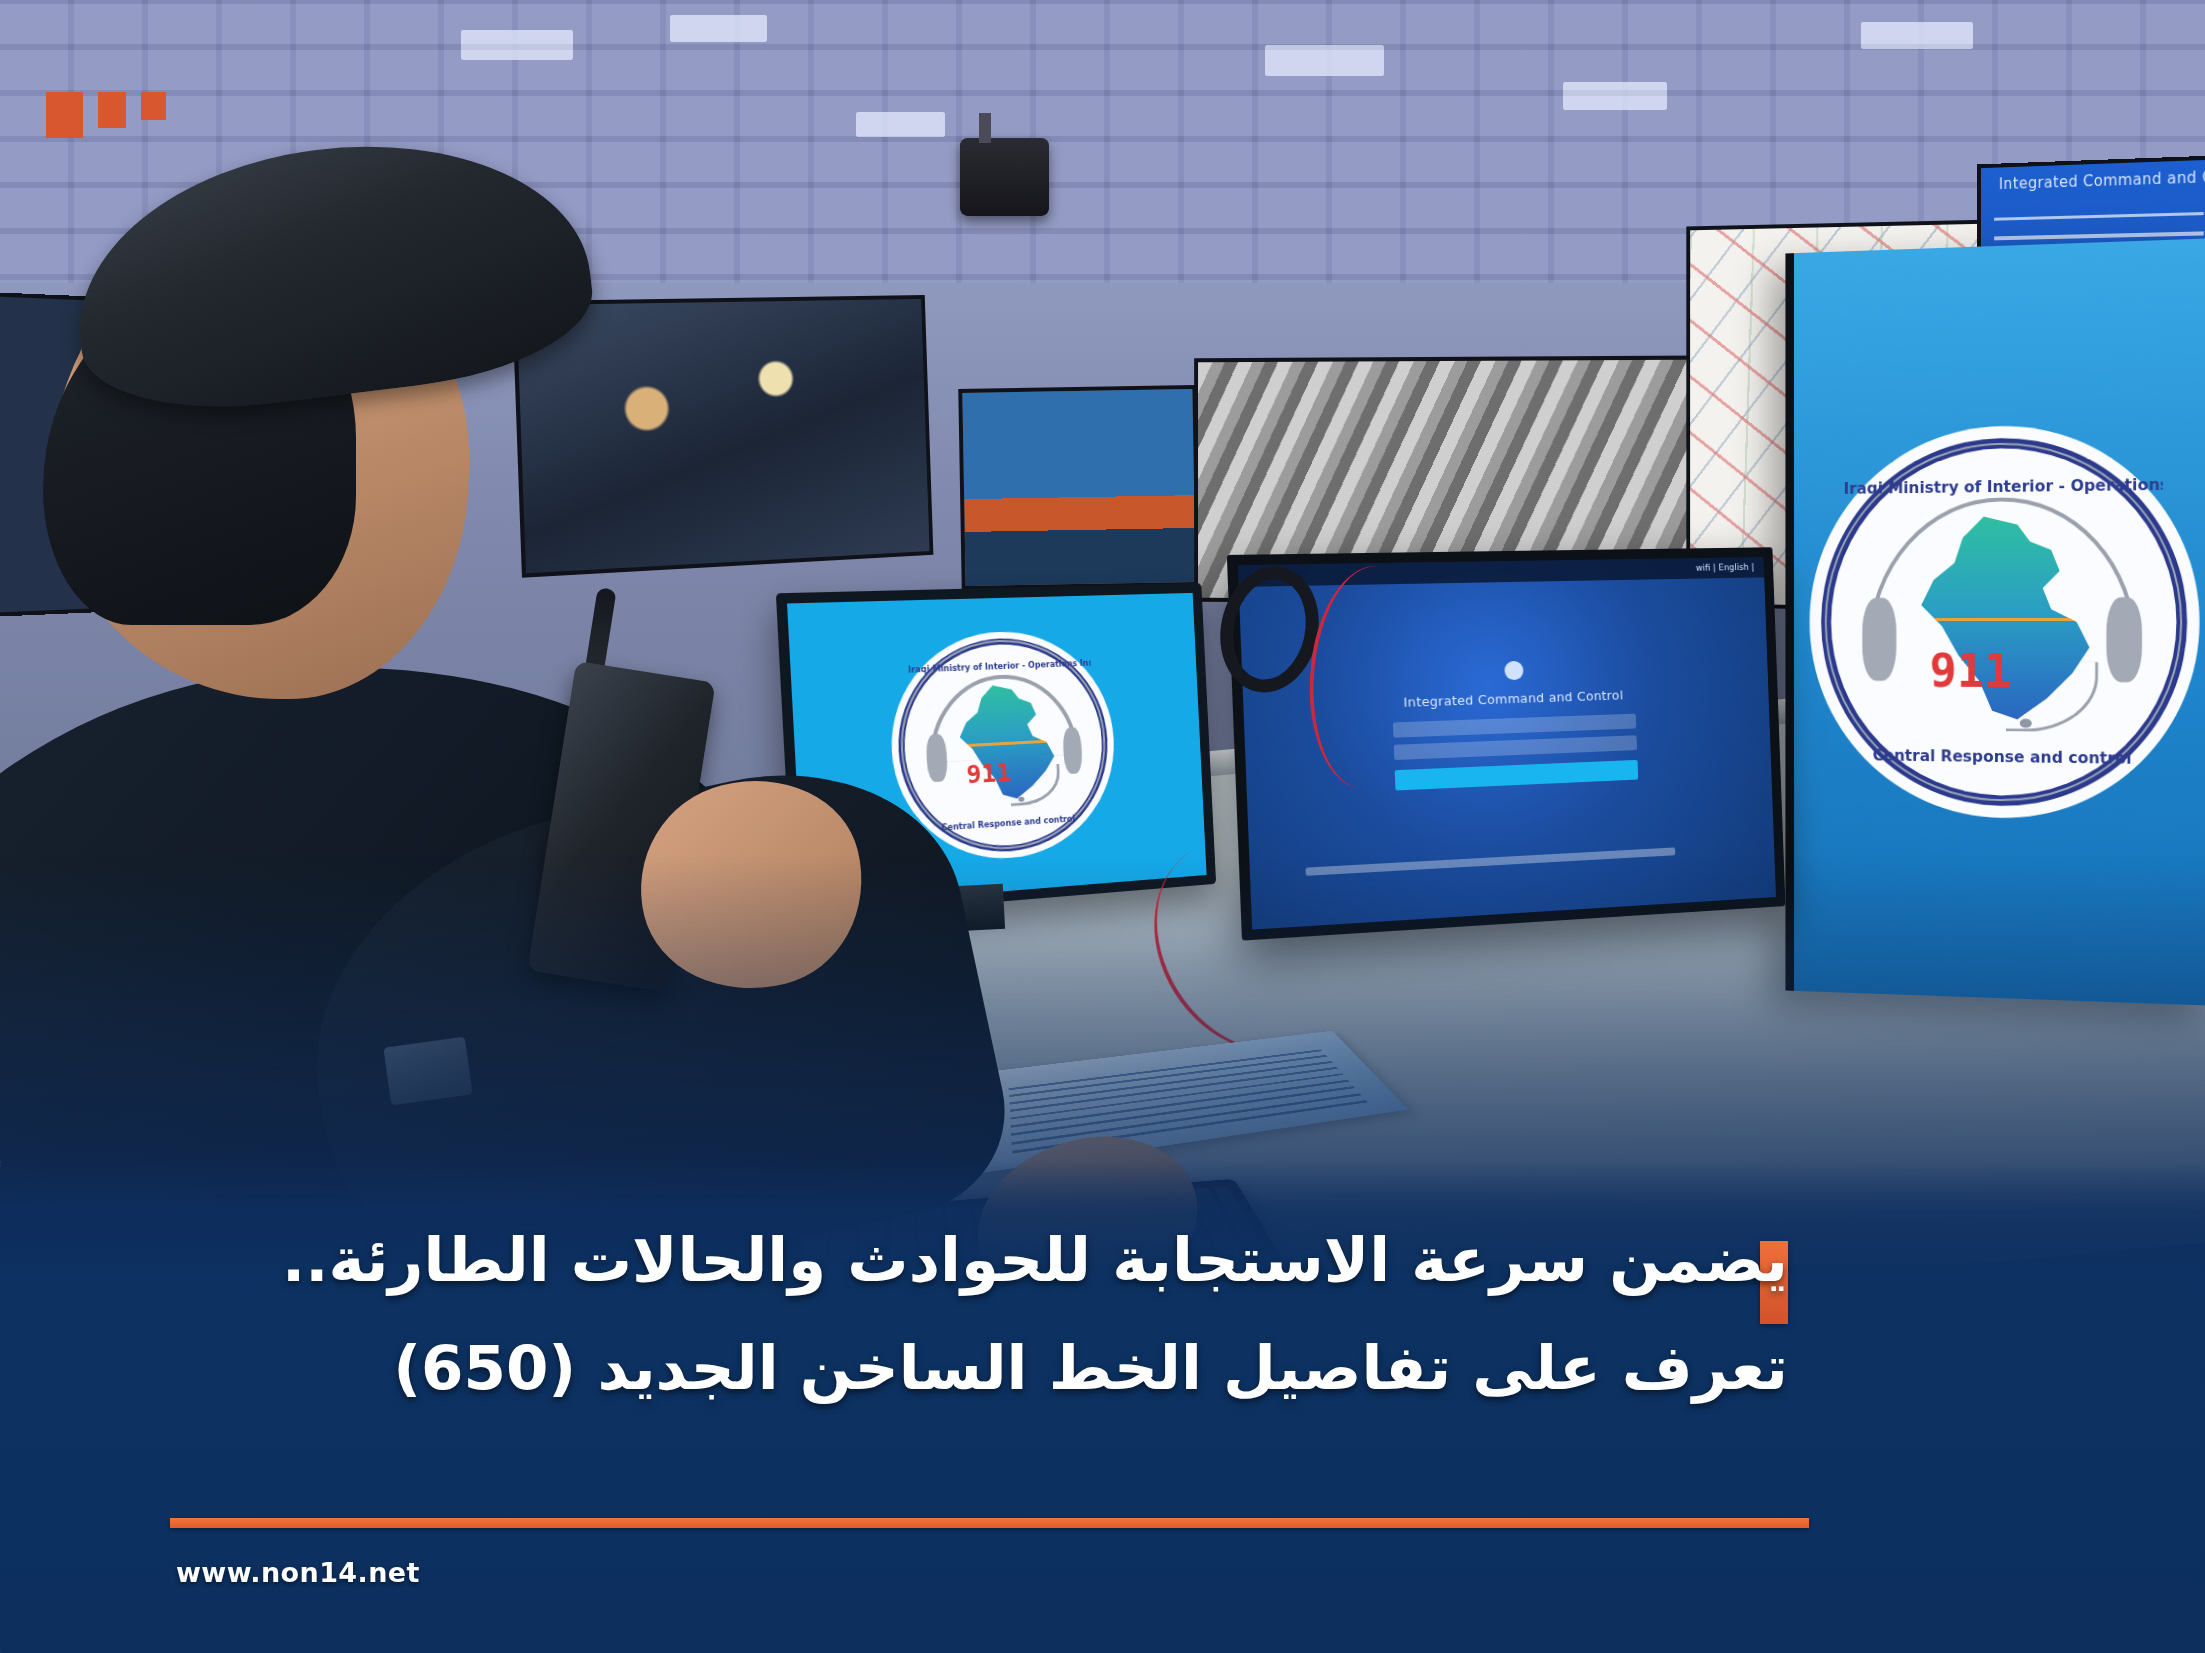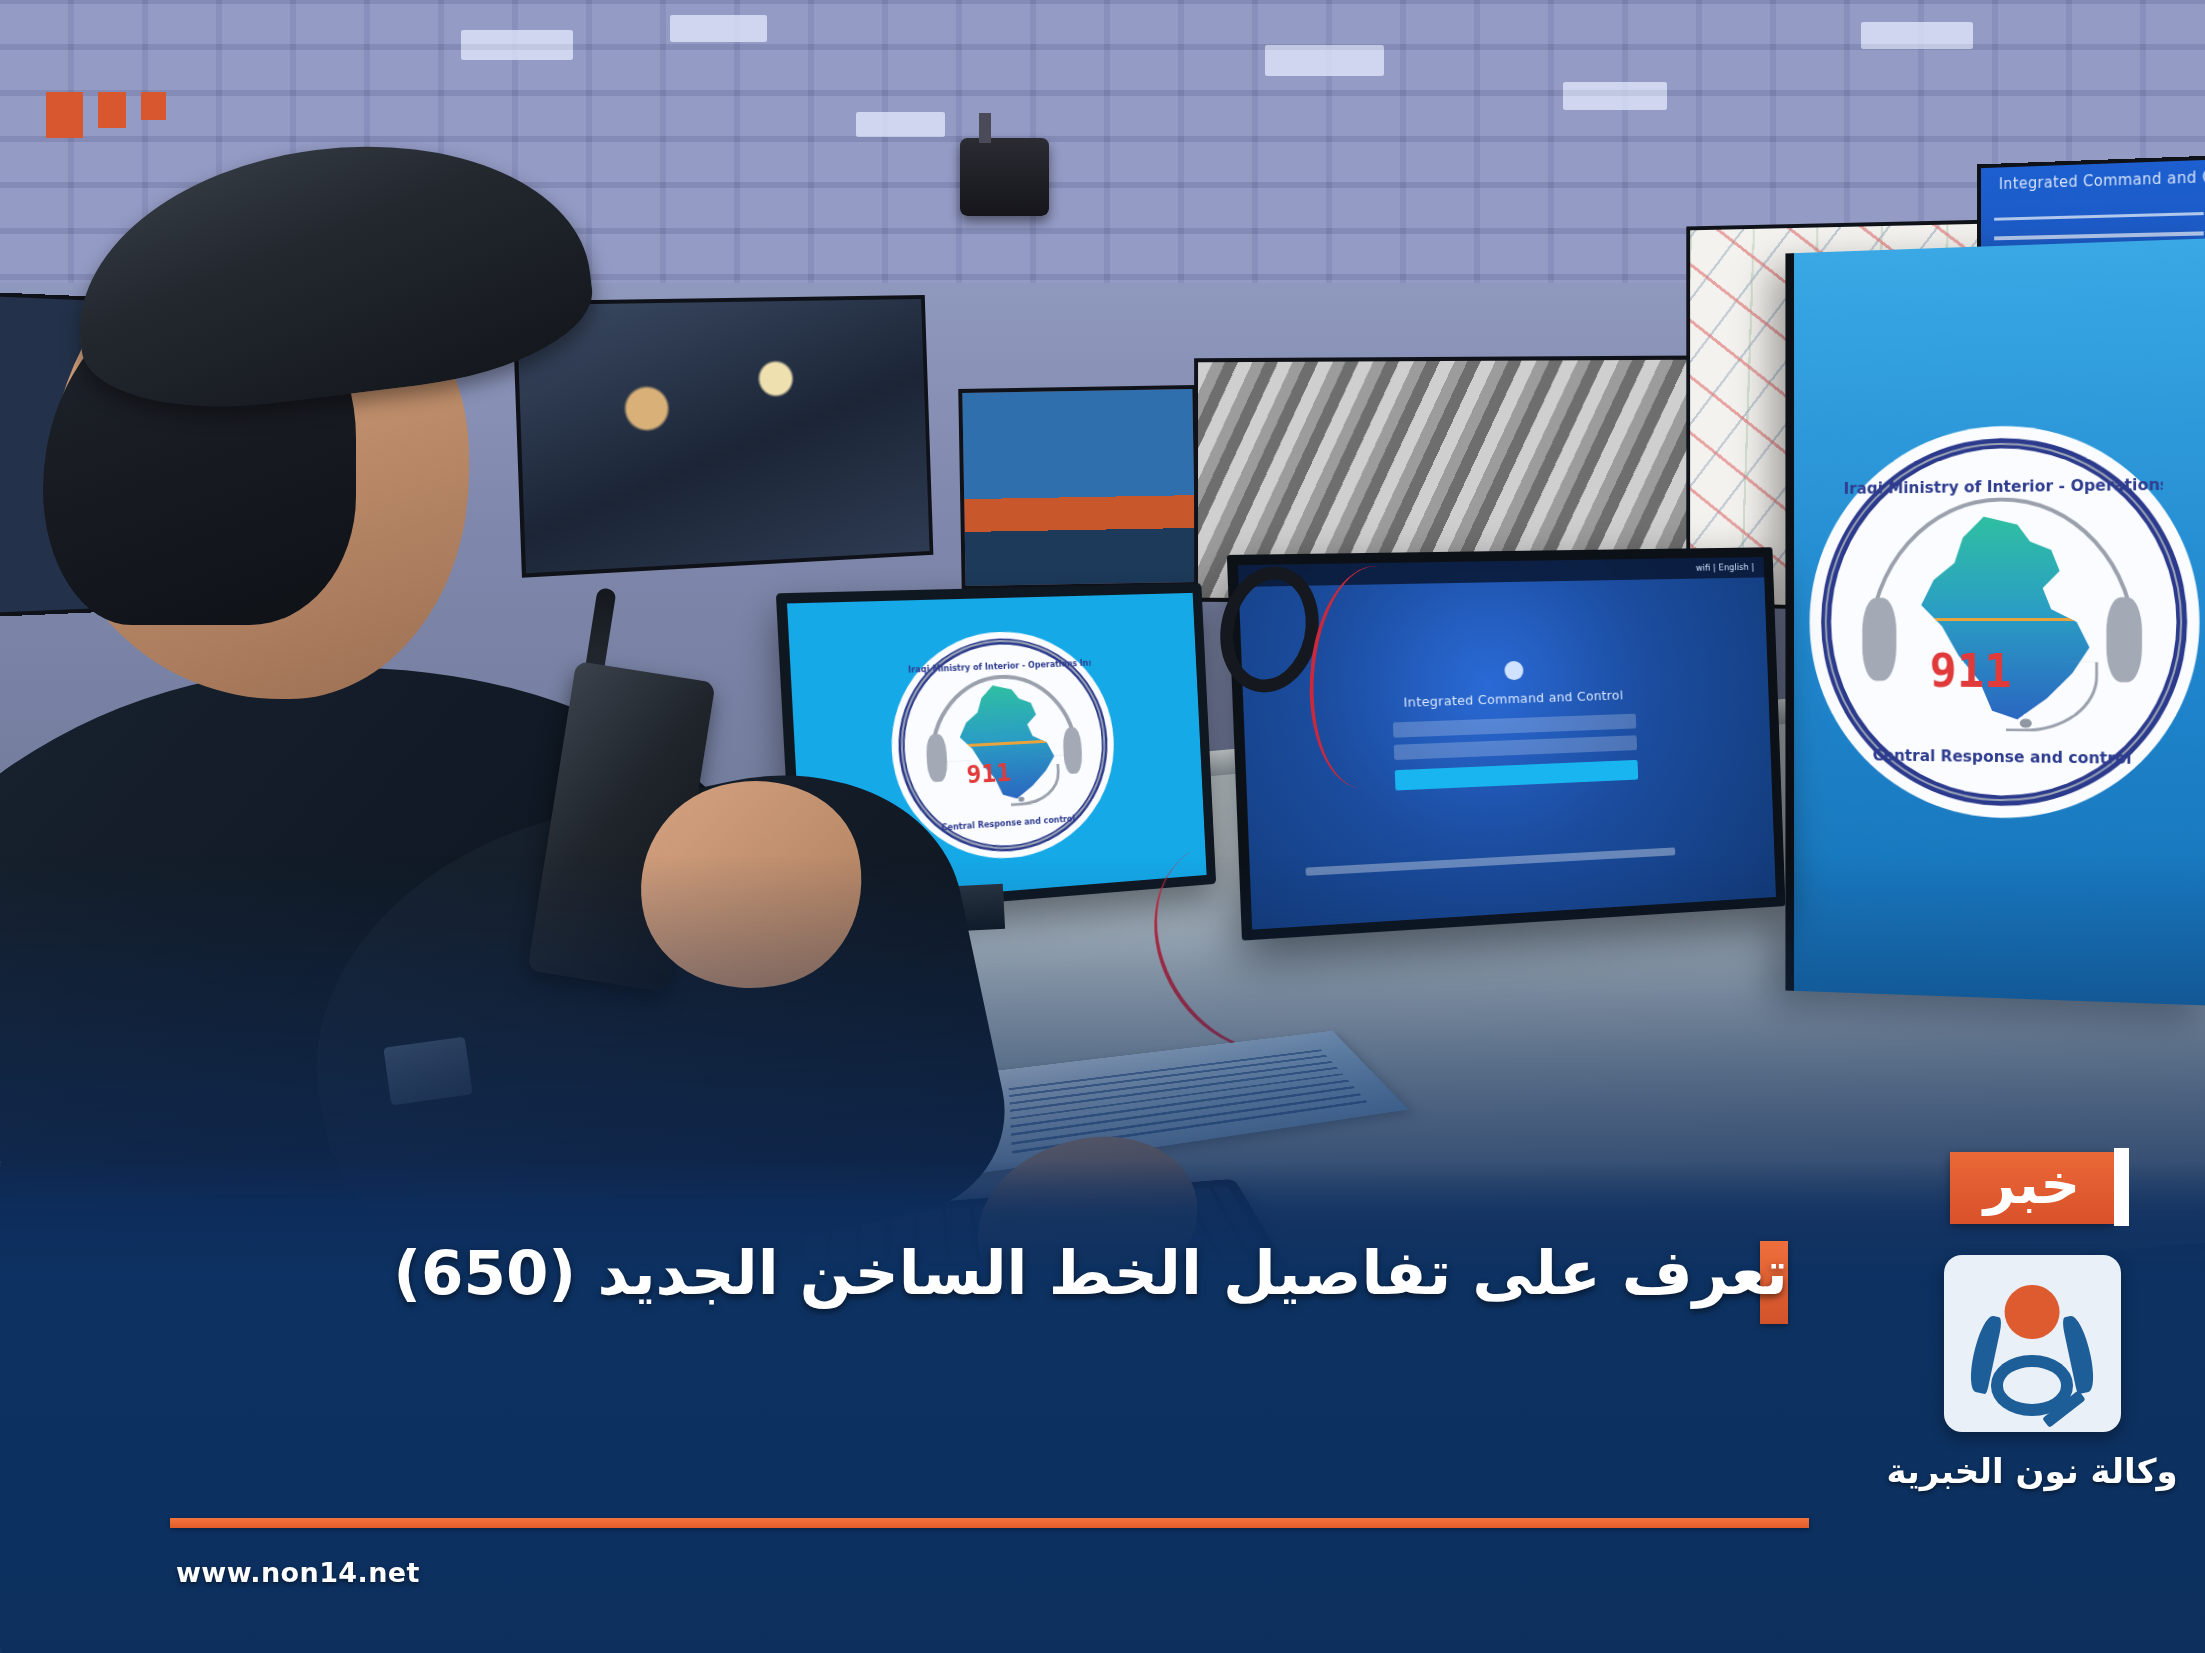--- a/index.html
+++ b/index.html
@@ -495,33 +495,23 @@
     <div class="desk-shadow"></div>
   </div>
 
   <div class="band">
     <div class="band-tex"></div>
   </div>
 
   <div class="accent-bar"></div>
 
   <div class="headline">
+    <span class="hl-line l1">يضمن سرعة الاستجابة للحوادث والحالات الطارئة..</span>
     <span class="hl-line l2">تعرف على تفاصيل الخط الساخن الجديد (650)</span>
   </div>
 
   <div class="rule"></div>
 
   <div class="site-url">www.non14.net</div>
 
-  <div class="brand">
-    <div class="news-badge">خبر</div>
-    <div class="brand-logo">
-      <div class="bl-head"></div>
-      <div class="bl-arm-l"></div>
-      <div class="bl-arm-r"></div>
-      <div class="bl-ring"></div>
-      <div class="bl-tail"></div>
-    </div>
-    <div class="brand-name">وكالة نون الخبرية</div>
-  </div>
 
 </div>
 
 
 </body></html>

